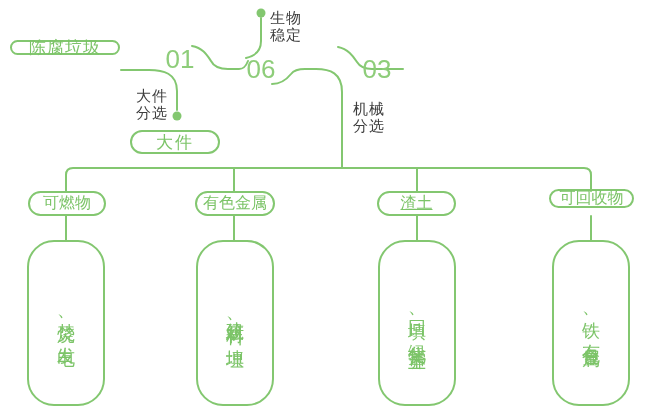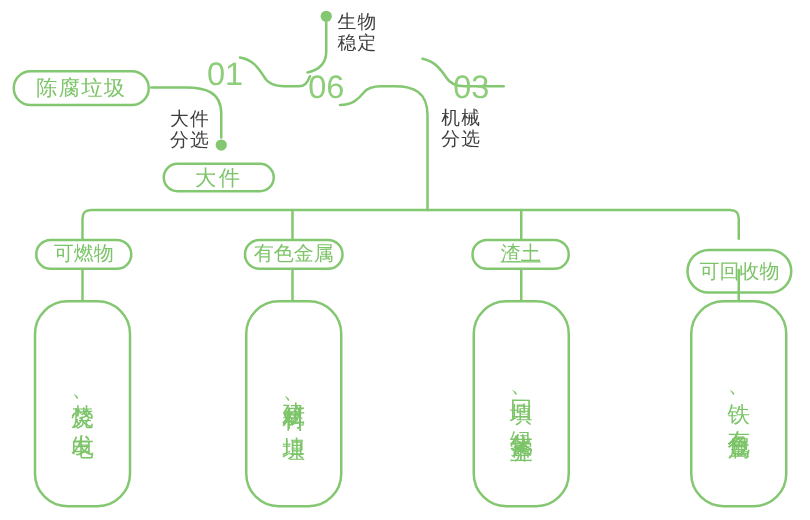--- a/index.html
+++ b/index.html
@@ -82,55 +82,55 @@
     <path d="M66 191 V175 C66 170 68 168 73 168 H584 C589 168 591 170 591 175 V191"></path>
     <path d="M234 168 V191"></path>
     <path d="M417 168 V191"></path>
 
     <path d="M66 216 V240"></path>
     <path d="M234 216 V240"></path>
     <path d="M417 216 V240"></path>
     <path d="M591 216 V240"></path>
   </svg>
 
-  <div class="pill src" style="left:10px;top:56px;width:110px;height:29px;">
+  <div class="pill src" style="left:10px;top:40px;width:110px;height:15px;">
     <span>陈腐垃圾</span>
   </div>
 
   <div class="stepnum" style="left:163px;top:45px;">01</div>
   <div class="stepnum" style="left:244px;top:55px;">06</div>
   <div class="stepnum" style="left:320px;top:55px;margin-left:40px;">03</div>
 
   <div class="plabel" style="left:136px;top:87px;">
     <span>大件</span>
     <span>分选</span>
   </div>
   <div class="plabel" style="left:270px;top:9px;">
     <span>生物</span>
     <span>稳定</span>
   </div>
-  <div class="plabel" style="left:353px;top:86px;">
+  <div class="plabel" style="left:353px;top:100px;">
     <span>机械</span>
     <span>分选</span>
   </div>
 
   <div class="pill mid" style="left:130px;top:130px;width:90px;height:24px;">
     <span>大件</span>
   </div>
 
   <div class="pill cat" style="left:28px;top:191px;width:78px;height:25px;">
     <span>可燃物</span>
   </div>
   <div class="pill cat" style="left:195px;top:191px;width:80px;height:25px;">
     <span>有色金属</span>
   </div>
   <div class="pill cat" style="left:377px;top:191px;width:79px;height:25px;text-decoration:underline;">
     <span>渣土</span>
   </div>
-  <div class="pill cat" style="left:549px;top:199px;width:85px;height:36px;">
+  <div class="pill cat" style="left:549px;top:189px;width:85px;height:19px;">
     <span>可回收物</span>
   </div>
 
   <div class="bignode" style="left:27px;top:240px;width:78px;height:166px;">
     <div class="vtext">焚烧、发电</div>
   </div>
   <div class="bignode" style="left:196px;top:240px;width:78px;height:166px;">
     <div class="vtext">建筑材料、填埋</div>
   </div>
   <div class="bignode" style="left:378px;top:240px;width:78px;height:166px;">

